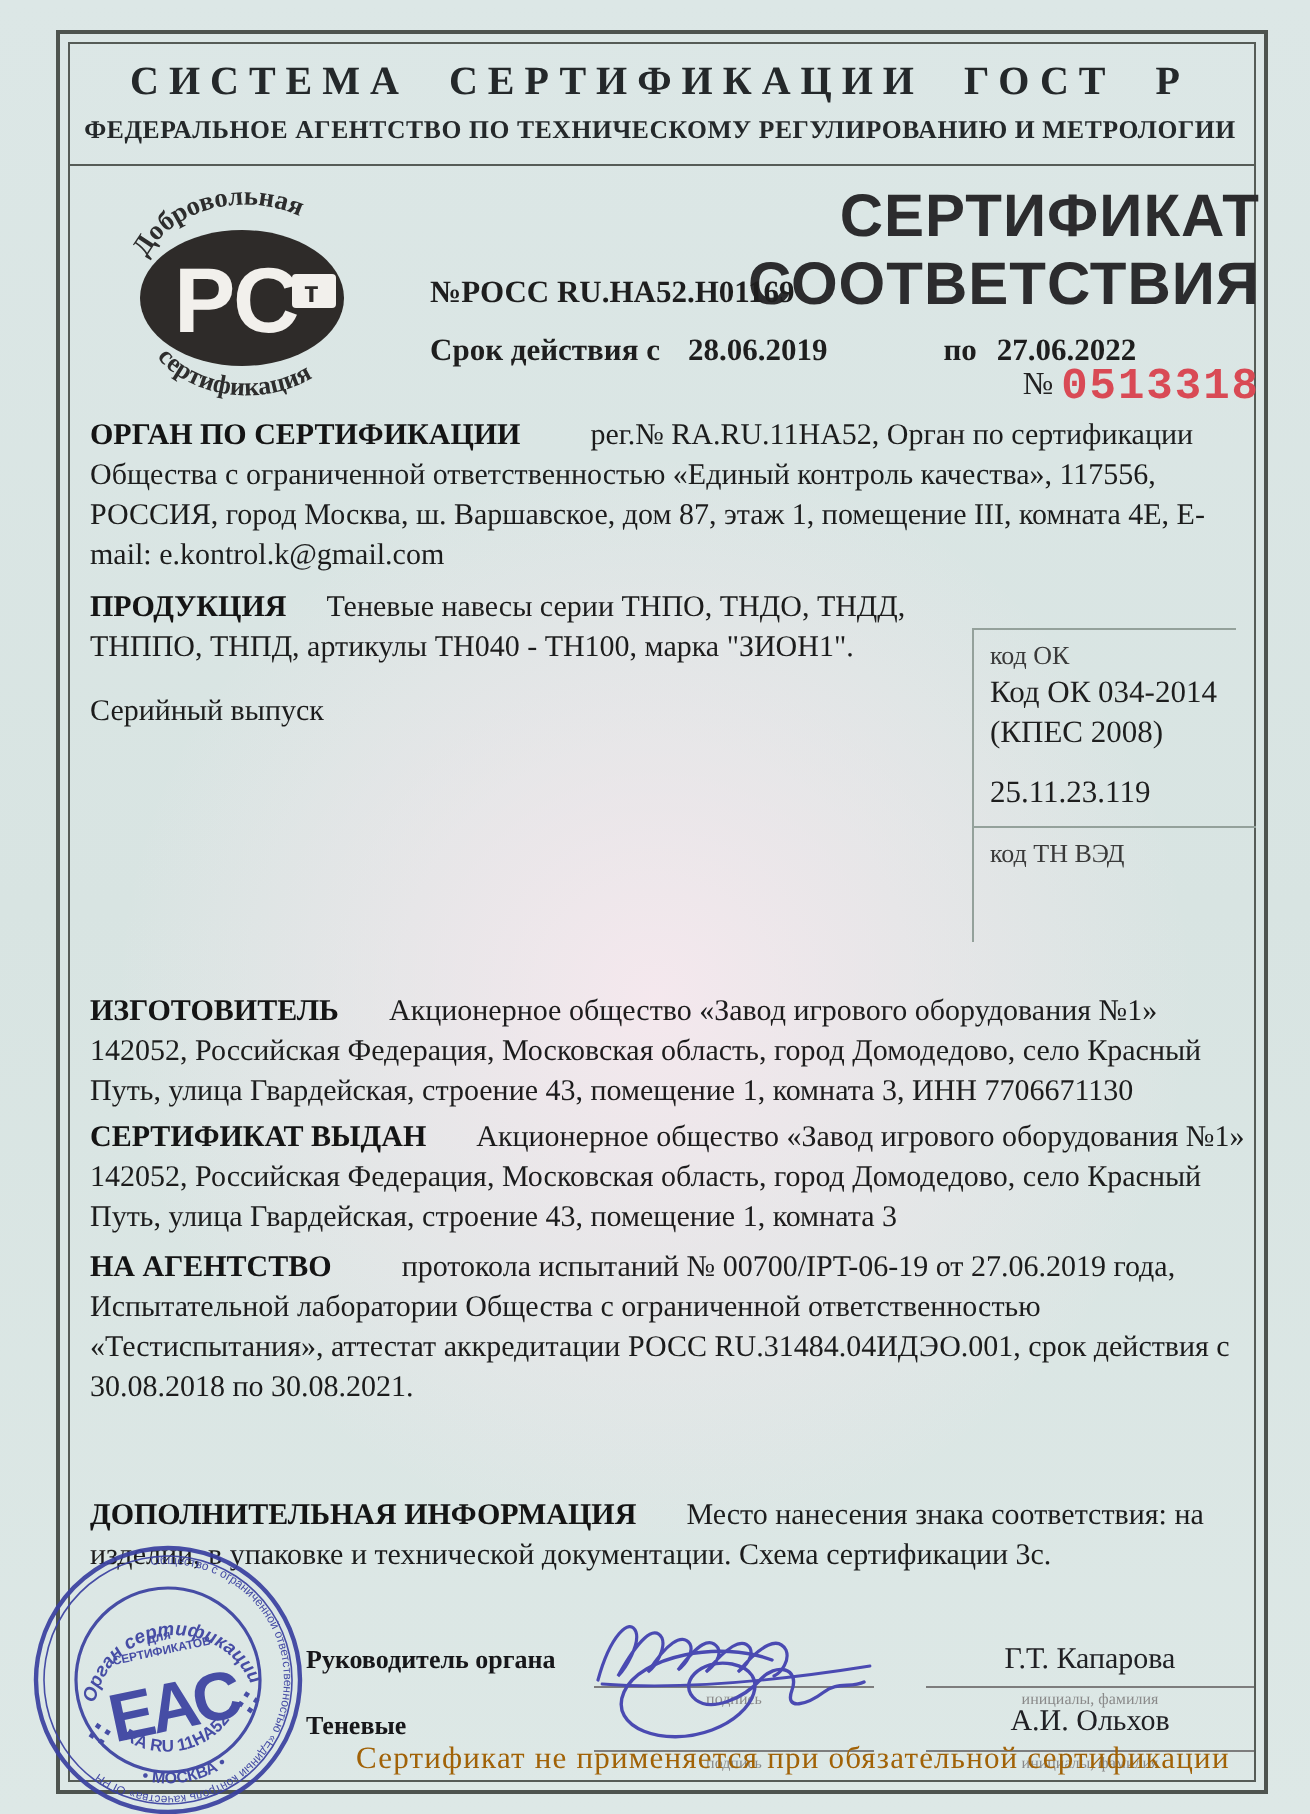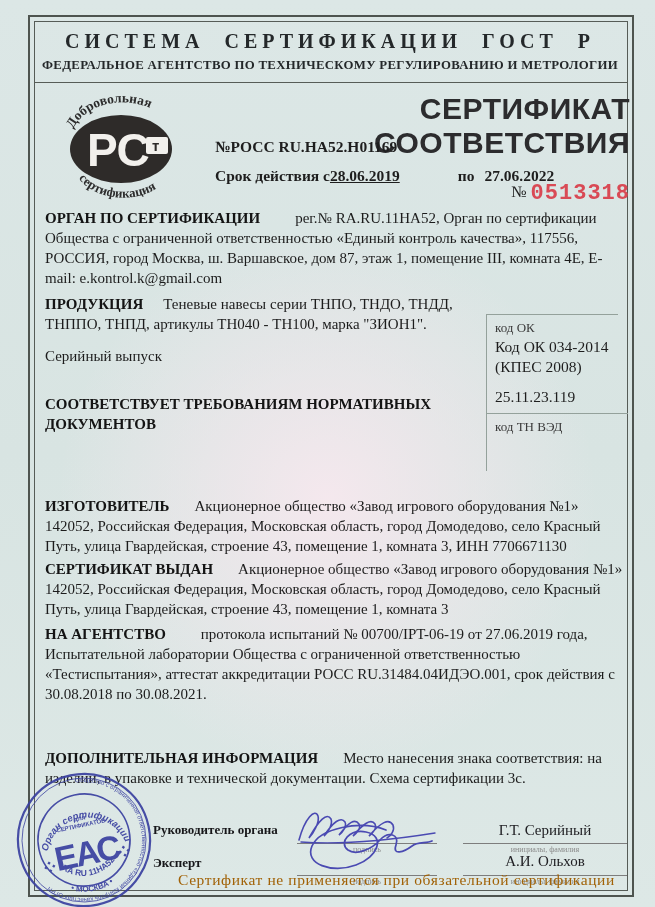--- a/index.html
+++ b/index.html
@@ -16,21 +16,21 @@
   .hdr-divider{left:34px;top:82px;width:593px;border-top:1px solid #565c57;height:0;}
   .sys-title{left:35px;top:30px;width:590px;text-align:center;font-size:20px;font-weight:bold;
     letter-spacing:5px;word-spacing:10px;color:#24282a;}
   .agency{left:35px;top:58px;width:590px;text-align:center;font-size:12.8px;font-weight:bold;
     letter-spacing:.3px;color:#24282a;}
   .cert-title{left:178px;top:92px;width:452px;text-align:right;font-size:30px;font-weight:bold;
     font-family:"Liberation Sans",sans-serif;color:#2c2c2e;letter-spacing:.5px;}
   .cert-no{left:215px;top:138px;font-size:15.5px;font-weight:bold;}
   .cert-no .num{}
   .validity{left:215px;top:167px;font-size:15.5px;font-weight:bold;}
-  .validity .date1{text-decoration:underline;}
+  .validity .date1{margin-left:14px;}
   .validity .po{margin-left:58px;font-weight:bold;}
   .validity .date2{margin-left:10px;}
   .blank-no{left:470px;top:181px;width:160px;text-align:right;}
   .blank-no .sym{font-size:16px;color:#222;}
   .blank-no .red{font-family:"Liberation Mono",monospace;font-size:22px;font-weight:bold;
     color:#d94a55;letter-spacing:1px;vertical-align:-2px;}
   .sec{font-size:15px;line-height:1.33;color:#1c1c1c;}
   .lbl{font-weight:bold;color:#141414;}
   .gap35{margin-right:35px;}
   .gap25{margin-right:25px;}
@@ -99,21 +99,20 @@
 <div class="abs sec" style="left:45px;top:347px;">Серийный выпуск</div>
 
 <div class="abs code-box" style="left:486px;top:314px;width:132px;height:99px;">
   <div class="box-lbl">код ОК</div>
   <div class="box-val">Код ОК 034-2014</div>
   <div class="box-val">(КПЕС 2008)</div>
   <div class="box-val" style="margin-top:12px;">25.11.23.119</div>
 </div>
 
 <div class="abs sec" style="left:45px;top:395px;width:445px;">
-  <div class="lbl">СООТВЕТСТВУЕТ ТРЕБОВАНИЯМ НОРМАТИВНЫХ ДОКУМЕНТОВ</div>
 </div>
 
 <div class="abs code-box" style="left:486px;top:413px;width:142px;height:58px;">
   <div class="box-lbl">код ТН ВЭД</div>
 </div>
 
 <div class="abs sec" style="left:45px;top:497px;width:586px;">
   <span class="lbl gap25">ИЗГОТОВИТЕЛЬ</span><span>Акционерное общество «Завод игрового оборудования №1»</span>
   <div>142052, Российская Федерация, Московская область, город Домодедово, село Красный Путь, улица Гвардейская, строение 43, помещение 1, комната 3, ИНН 7706671130</div>
 </div>
@@ -127,25 +126,25 @@
   <span class="lbl gap35">НА АГЕНТСТВО</span><span>протокола испытаний № 00700/IPT-06-19 от 27.06.2019 года, Испытательной лаборатории Общества с ограниченной ответственностью «Тестиспытания», аттестат аккредитации РОСС RU.31484.04ИДЭО.001, срок действия с 30.08.2018 по 30.08.2021.</span>
 </div>
 
 <div class="abs sec" style="left:45px;top:749px;width:586px;">
   <span class="lbl gap25">ДОПОЛНИТЕЛЬНАЯ ИНФОРМАЦИЯ</span><span>Место нанесения знака соответствия: на изделии, в упаковке и технической документации. Схема сертификации 3с.</span>
 </div>
 
 <div class="abs sig-role" style="left:153px;top:822px;">Руководитель органа</div>
 <div class="abs sig-line" style="left:297px;top:843px;width:140px;"></div>
 <div class="abs sig-caption" style="left:297px;top:845px;width:140px;">подпись</div>
-<div class="abs sig-name" style="left:463px;top:822px;width:164px;">Г.Т. Серийный</div>
+<div class="abs sig-name" style="left:463px;top:822px;width:164px;">Г.Т. Капарова</div>
 <div class="abs sig-line" style="left:463px;top:843px;width:164px;"></div>
 <div class="abs sig-caption" style="left:463px;top:845px;width:164px;">инициалы, фамилия</div>
 
-<div class="abs sig-role" style="left:153px;top:855px;">Эксперт</div>
+<div class="abs sig-role" style="left:153px;top:855px;">Теневые</div>
 <div class="abs sig-line" style="left:297px;top:875px;width:140px;"></div>
 <div class="abs sig-caption" style="left:297px;top:877px;width:140px;">подпись</div>
 <div class="abs sig-name" style="left:463px;top:853px;width:164px;">А.И. Ольхов</div>
 <div class="abs sig-line" style="left:463px;top:875px;width:164px;"></div>
 <div class="abs sig-caption" style="left:463px;top:877px;width:164px;">инициалы, фамилия</div>
 
 <svg class="abs" style="left:295px;top:800px;" width="148" height="46" viewBox="0 0 148 46">
   <path d="M4,40 C10,18 20,8 23,16 C25,22 18,34 14,38 C24,20 32,12 36,19 C38,24 33,33 29,36 C38,22 46,16 50,22 C52,26 48,32 44,35 C54,22 60,18 64,24 C66,28 62,33 58,36 C68,24 76,18 80,24 C82,28 78,33 74,36 C86,22 94,18 98,25 C100,30 96,36 92,38" fill="none" stroke="#4a4ab2" stroke-width="1.6" stroke-linecap="round"></path>
   <path d="M6,42 C46,45 96,40 140,33" fill="none" stroke="#4a4ab2" stroke-width="1.4" stroke-linecap="round"></path>
 </svg>

